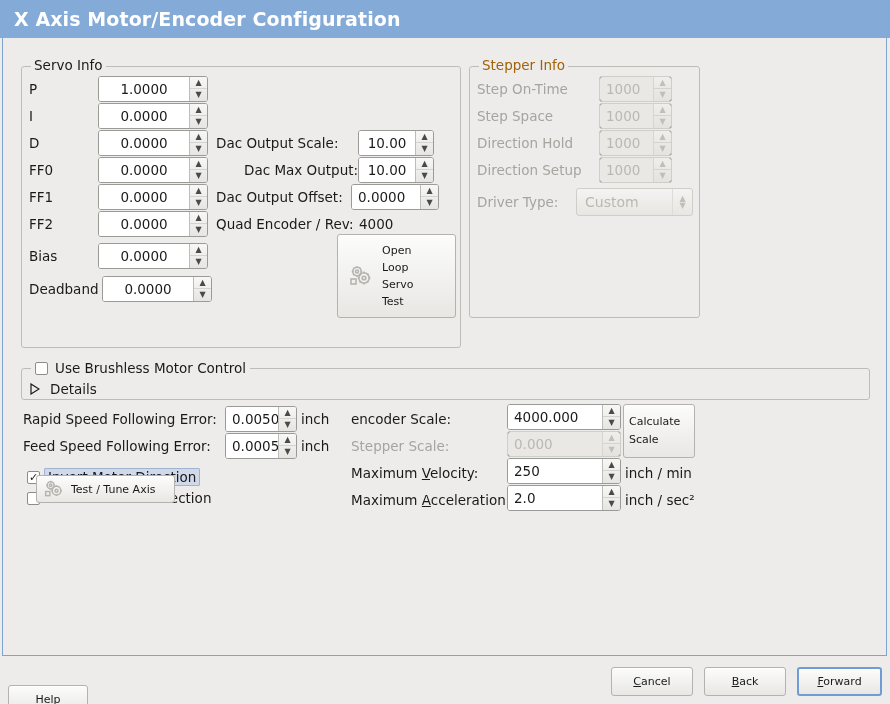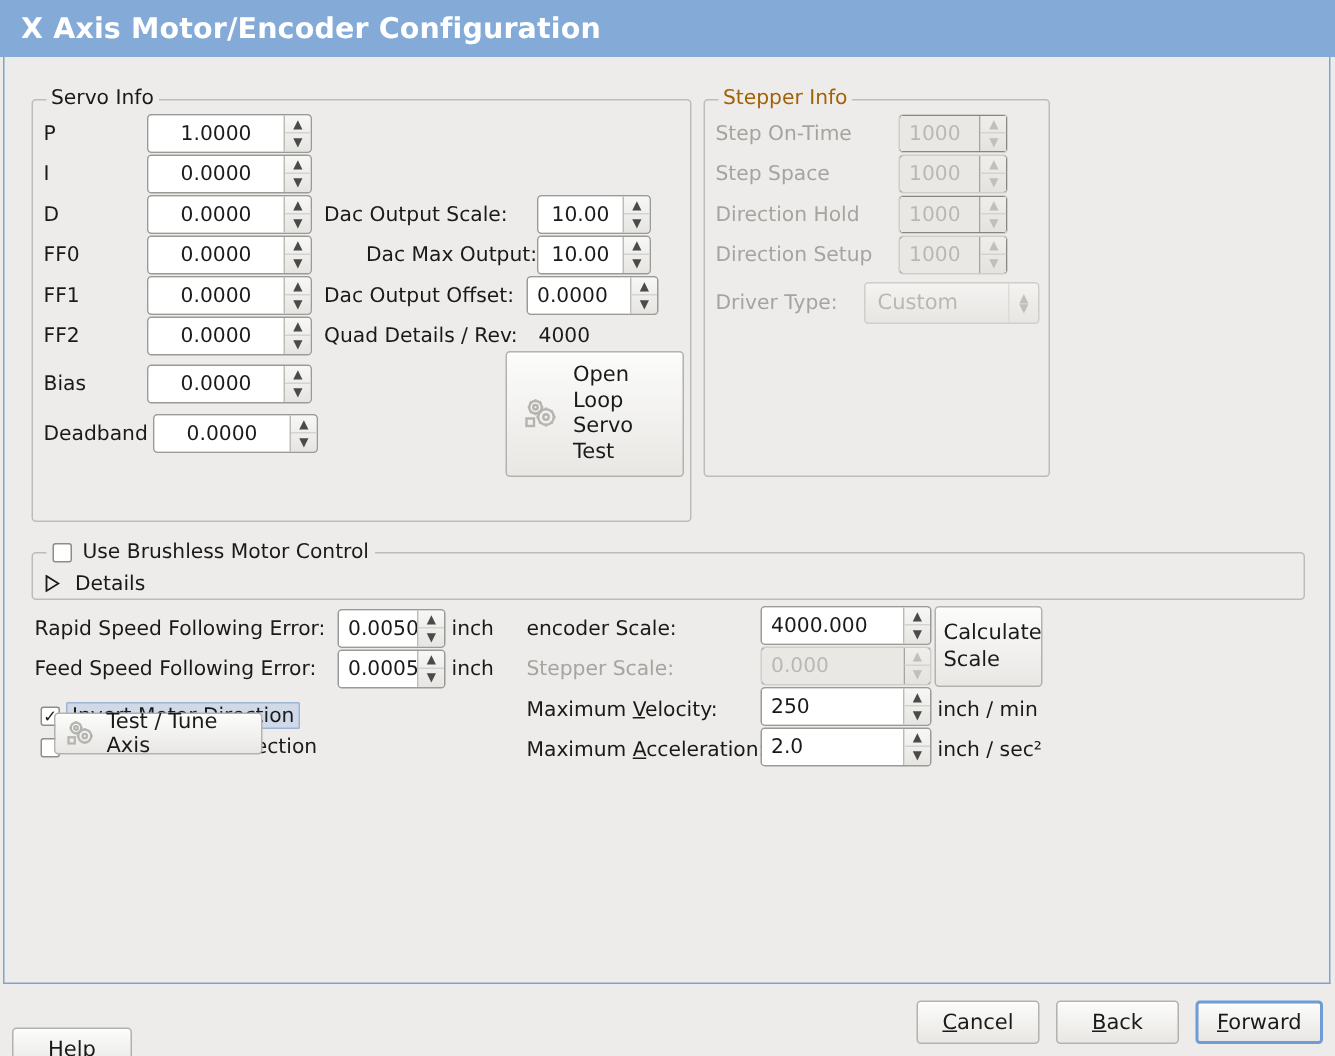--- a/index.html
+++ b/index.html
@@ -122,21 +122,21 @@
     color: #c0bfba; font-size: 8px; line-height: 7px;
   }
 
   
   .btn {
     position: absolute;
     display: flex; align-items: center; justify-content: center;
     background: linear-gradient(#fcfcfb, #e8e7e4);
     border: 1px solid #b3b2ad;
     border-radius: 3px;
-    font-size: 14px;
+    font-size: 11px;
     color: #1a1a1a;
     cursor: default;
     box-shadow: 0 1px 0 rgba(255,255,255,0.7) inset;
   }
   .btn.focus { border: 2px solid #6f9cd4; }
   .btn .u { text-decoration: underline; }
 
   
   .cb {
     position: absolute;
@@ -274,21 +274,21 @@
     </span>
   </div>
   <div class="spin left" style="left:348px; top:146px; width:88px;">
     <span class="val">0.0000</span>
     <span class="btns">
       <span class="up">▲</span>
       <span class="down">▼</span>
     </span>
   </div>
 
-  <span class="lbl" style="left:213px; top:178px;">Quad Details / Rev:</span>
+  <span class="lbl" style="left:213px; top:178px;">Quad Encoder / Rev:</span>
   <span class="lbl" style="left:356px; top:178px;">4000</span>
 
   <div class="btn" style="left:334px; top:196px; width:119px; height:84px; justify-content:flex-start; padding-left:10px;">
     <span class="gears" style="margin-right:8px;">
       <svg width="26" height="24" viewBox="0 0 26 24" aria-hidden="true">
         <g fill="none" stroke="#b5b4af" stroke-width="1.6">
           <circle cx="9" cy="7.5" r="4.2"></circle>
           <circle cx="9" cy="7.5" r="1.5"></circle>
           <circle cx="16" cy="14" r="5.2"></circle>
           <circle cx="16" cy="14" r="1.8"></circle>

